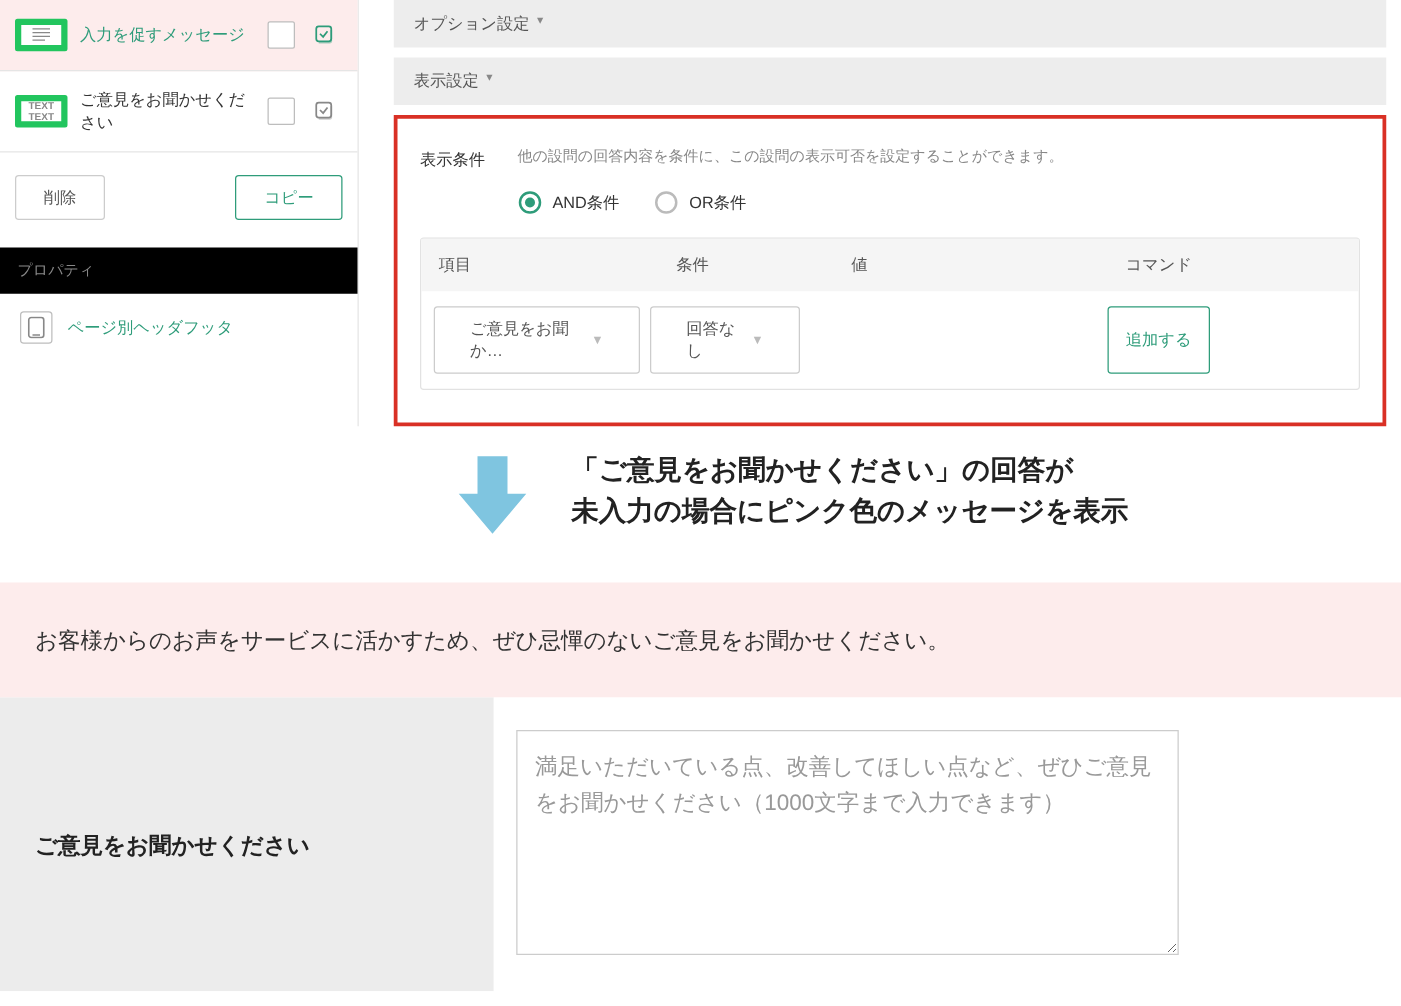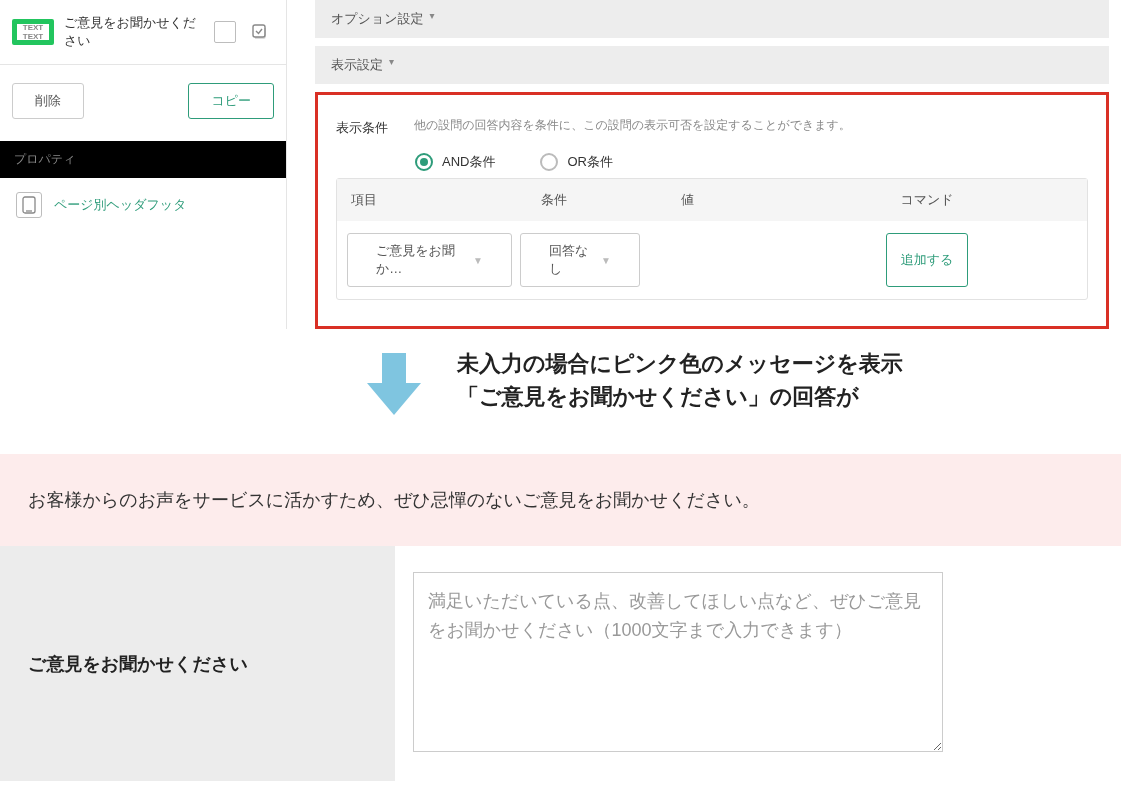--- a/index.html
+++ b/index.html
@@ -53,21 +53,21 @@
     .accordion-header {
       background: #ededed; padding: 10px 16px; color:#555; font-size:13px;
       display:flex; gap:6px; margin-bottom: 8px;
     }
     .accordion-header.first { margin-top: 0; margin-bottom: 8px; }
     .chev { font-size: 10px; color:#888; }
     .red-box { border: 3px solid #d93025; padding: 22px 18px 26px; margin-top:4px; }
     .cond-row { display:flex; gap:18px; }
     .cond-label { color:#333; font-size:13px; width:60px; padding-top:2px; }
     .cond-desc { color:#888; font-size:12px; margin-bottom:18px; }
-    .radio-row { display:flex; gap:44px; align-items:flex-start; margin-bottom:6px; }
+    .radio-row { display:flex; gap:28px; align-items:flex-start; margin-bottom:18px; }
     .radio { display:flex; align-items:center; gap:8px; font-size:13px; color:#333; }
     .radio svg { flex-shrink:0; }
     .cond-panel {
       border: 1px solid #e2e2e2; border-radius:3px; margin-left: 78px;
     }
     .rowzone { display:flex; align-items:stretch; padding:0; }
     .cond-headers { display:flex; background:#f5f5f5; font-size:13px; color:#555; }
     .cond-col { padding: 12px 14px; }
     .col-item { width: 190px; }
     .col-cond { width: 140px; }
@@ -111,20 +111,39 @@
     .vertbox { display:flex; flex-direction:column; }
     .leftcol-wrap { background:#fff; }
     .lines-icon svg line { stroke:#888; stroke-width:1; }
   </style>
 </head>
 <body>
 
 <div class="top-region">
 
   <div class="sidebar leftcol-wrap">
+    <div class="side-item pink">
+      <span class="type-icon lines-icon">
+        <svg width="16" height="12" viewBox="0 0 16 12">
+            <line x1="1" y1="1" x2="15" y2="1"></line>
+            <line x1="1" y1="4" x2="15" y2="4"></line>
+            <line x1="1" y1="7" x2="15" y2="7"></line>
+            <line x1="1" y1="10" x2="11" y2="10"></line>
+          </svg>
+      </span>
+      <span class="label">入力を促すメッセージ</span>
+      <span class="check-box"></span>
+      <span class="small-btn">
+        <svg width="18" height="18" viewBox="0 0 18 18" fill="none" stroke="currentColor" stroke-width="1.4">
+            <rect x="2" y="2" width="12" height="12" rx="2"></rect>
+            <path d="M5 8 L7.5 10.5 L11 6"></path>
+            <path d="M14 5 v9 a1 1 0 0 1 -1 1 h-9" opacity="0.4"></path>
+          </svg>
+      </span>
+    </div>
     <div class="side-item">
       <span class="type-icon" style="font-weight:bold;">TEXT<br>TEXT</span>
       <span class="label gray">ご意見をお聞かせください</span>
       <span class="check-box"></span>
       <span class="small-btn">
         <svg width="18" height="18" viewBox="0 0 18 18" fill="none" stroke="currentColor" stroke-width="1.4">
             <rect x="2" y="2" width="12" height="12" rx="2"></rect>
             <path d="M5 8 L7.5 10.5 L11 6"></path>
             <path d="M14 5 v9 a1 1 0 0 1 -1 1 h-9" opacity="0.4"></path>
           </svg>
@@ -206,22 +225,22 @@
   </div>
 </div>
 
 <div class="mid-region">
   <div class="arrow">
     <svg width="78" height="78" viewBox="0 0 78 78">
         <path d="M 27 6 L 51 6 L 51 36 L 66 36 L 39 68 L 12 36 L 27 36 Z" fill="#7fc5e0"></path>
       </svg>
   </div>
   <div class="annotation-text">
+    <div>「ご意見をお聞かせください」の回答が</div>
     <div>未入力の場合にピンク色のメッセージを表示</div>
-    <div>「ご意見をお聞かせください」の回答が</div>
   </div>
 </div>
 
 <div>
   <div class="pink-banner">お客様からのお声をサービスに活かすため、ぜひ忌憚のないご意見をお聞かせください。</div>
   <div class="preview-form">
     <div class="preview-label-cell">ご意見をお聞かせください</div>
     <div class="preview-input-cell">
       <textarea class="textarea" placeholder="満足いただいている点、改善してほしい点など、ぜひご意見をお聞かせください（1000文字まで入力できます）" style=""></textarea>
     </div>

